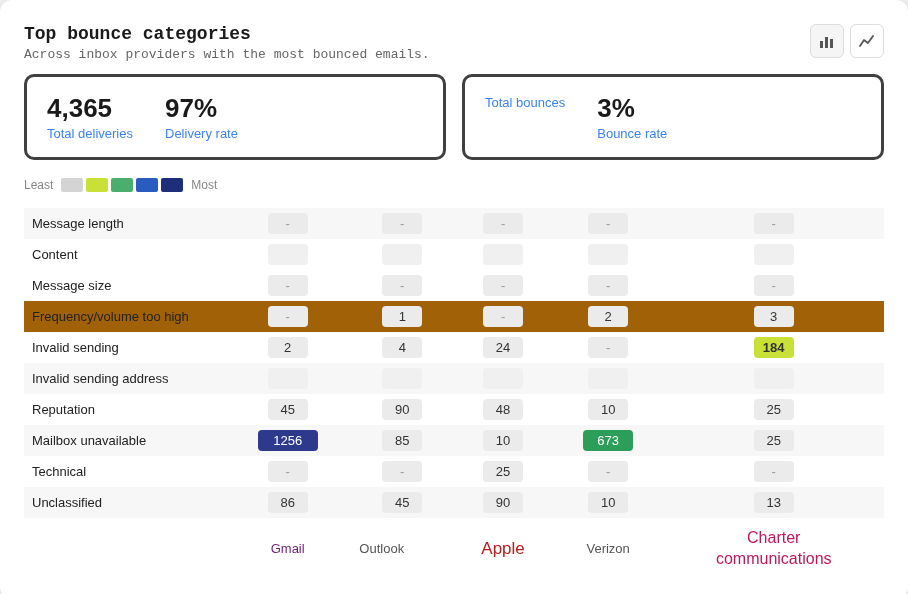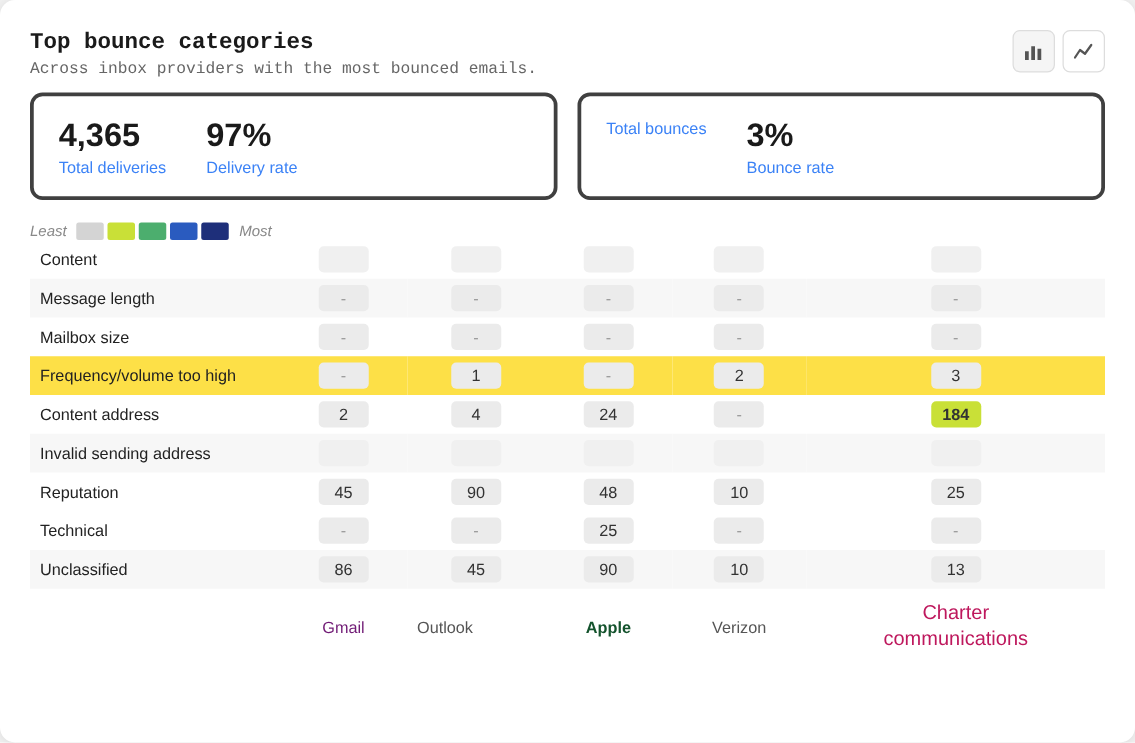--- a/index.html
+++ b/index.html
@@ -79,21 +79,21 @@
     }
     .stat-label {
       font-size: 13px;
       color: #3b82f6;
       margin-top: 2px;
     }
     .legend {
       display: flex;
       align-items: center;
       gap: 0;
-      font-style: italic;
+      margin-bottom: 16px;
     }
     .legend-label {
       font-size: 12px;
       color: #888;
     }
     .legend-swatches {
       display: flex;
       gap: 3px;
       margin: 0 8px;
     }
@@ -221,58 +221,58 @@
       <div class="swatch" style="background:#2a5bbf;"></div>
       <div class="swatch" style="background:#1e2f7a;"></div>
     </div>
     <span class="legend-label">Most</span>
   </div>
 
   <div class="table-container">
     <table>
       <tbody>
 
-        <tr>
-          <td style="width:200px;">Content</td>
-          <td><span class="cell-empty">&nbsp;&nbsp;&nbsp;&nbsp;</span></td>
-          <td><span class="cell-empty">&nbsp;&nbsp;&nbsp;&nbsp;</span></td>
-          <td><span class="cell-empty">&nbsp;&nbsp;&nbsp;&nbsp;</span></td>
-          <td><span class="cell-empty">&nbsp;&nbsp;&nbsp;&nbsp;</span></td>
-          <td><span class="cell-empty">&nbsp;&nbsp;&nbsp;&nbsp;</span></td>
-        </tr>
-
         <tr style="background:#f7f7f7;">
           <td>Message length</td>
           <td><span class="cell-bg dash">-</span></td>
           <td><span class="cell-bg dash">-</span></td>
           <td><span class="cell-bg dash">-</span></td>
           <td><span class="cell-bg dash">-</span></td>
           <td><span class="cell-bg dash">-</span></td>
         </tr>
 
         <tr>
-          <td>Mailbox size</td>
-          <td><span class="cell-bg dash">-</span></td>
-          <td><span class="cell-bg dash">-</span></td>
-          <td><span class="cell-bg dash">-</span></td>
-          <td><span class="cell-bg dash">-</span></td>
-          <td><span class="cell-bg dash">-</span></td>
-        </tr>
-
-        <tr style="background:#fde047;">
+          <td style="width:200px;">Content</td>
+          <td><span class="cell-empty">&nbsp;&nbsp;&nbsp;&nbsp;</span></td>
+          <td><span class="cell-empty">&nbsp;&nbsp;&nbsp;&nbsp;</span></td>
+          <td><span class="cell-empty">&nbsp;&nbsp;&nbsp;&nbsp;</span></td>
+          <td><span class="cell-empty">&nbsp;&nbsp;&nbsp;&nbsp;</span></td>
+          <td><span class="cell-empty">&nbsp;&nbsp;&nbsp;&nbsp;</span></td>
+        </tr>
+
+        <tr>
+          <td>Message size</td>
+          <td><span class="cell-bg dash">-</span></td>
+          <td><span class="cell-bg dash">-</span></td>
+          <td><span class="cell-bg dash">-</span></td>
+          <td><span class="cell-bg dash">-</span></td>
+          <td><span class="cell-bg dash">-</span></td>
+        </tr>
+
+        <tr style="background:#a16207;">
           <td>Frequency/volume too high</td>
           <td><span class="cell-bg dash">-</span></td>
           <td><span class="cell-bg">1</span></td>
           <td><span class="cell-bg dash">-</span></td>
           <td><span class="cell-bg">2</span></td>
           <td><span class="cell-bg">3</span></td>
         </tr>
 
         <tr>
-          <td>Content address</td>
+          <td>Invalid sending</td>
           <td><span class="cell-bg">2</span></td>
           <td><span class="cell-bg">4</span></td>
           <td><span class="cell-bg">24</span></td>
           <td><span class="cell-bg dash">-</span></td>
           <td><span class="cell-highlight-yellow">184</span></td>
         </tr>
 
         <tr style="background:#f7f7f7;">
           <td>Invalid sending address</td>
           <td><span class="cell-empty">&nbsp;&nbsp;&nbsp;&nbsp;</span></td>
@@ -284,20 +284,28 @@
 
         <tr>
           <td>Reputation</td>
           <td><span class="cell-bg">45</span></td>
           <td><span class="cell-bg">90</span></td>
           <td><span class="cell-bg">48</span></td>
           <td><span class="cell-bg">10</span></td>
           <td><span class="cell-bg">25</span></td>
         </tr>
 
+        <tr style="background:#f7f7f7;">
+          <td>Mailbox unavailable</td>
+          <td><span class="cell-highlight-darkblue">1256</span></td>
+          <td><span class="cell-bg">85</span></td>
+          <td><span class="cell-bg">10</span></td>
+          <td><span class="cell-highlight-green">673</span></td>
+          <td><span class="cell-bg">25</span></td>
+        </tr>
 
         <tr>
           <td>Technical</td>
           <td><span class="cell-bg dash">-</span></td>
           <td><span class="cell-bg dash">-</span></td>
           <td><span class="cell-bg">25</span></td>
           <td><span class="cell-bg dash">-</span></td>
           <td><span class="cell-bg dash">-</span></td>
         </tr>
 
@@ -307,20 +315,20 @@
           <td><span class="cell-bg">45</span></td>
           <td><span class="cell-bg">90</span></td>
           <td><span class="cell-bg">10</span></td>
           <td><span class="cell-bg">13</span></td>
         </tr>
 
         <tr>
           <td></td>
           <td style="text-align:center;color:#701a75;font-size:13px;padding-top:10px;">Gmail</td>
           <td style="text-align:left;color:#555;font-size:13px;padding-top:10px;">Outlook</td>
-          <td style="text-align:center;color:#14532d;font-size:13px;padding-top:10px;font-weight:bold;">Apple</td>
+          <td style="text-align:center;color:#b91c1c;font-size:17px;padding-top:10px;">Apple</td>
           <td style="text-align:center;color:#555;font-size:13px;padding-top:10px;">Verizon</td>
           <td style="text-align:center;color:#be185d;font-size:16px;padding-top:10px;line-height:1.3;">Charter<br>communications</td>
         </tr>
       </tbody>
     </table>
   </div>
 </div>
 
 </body></html>

